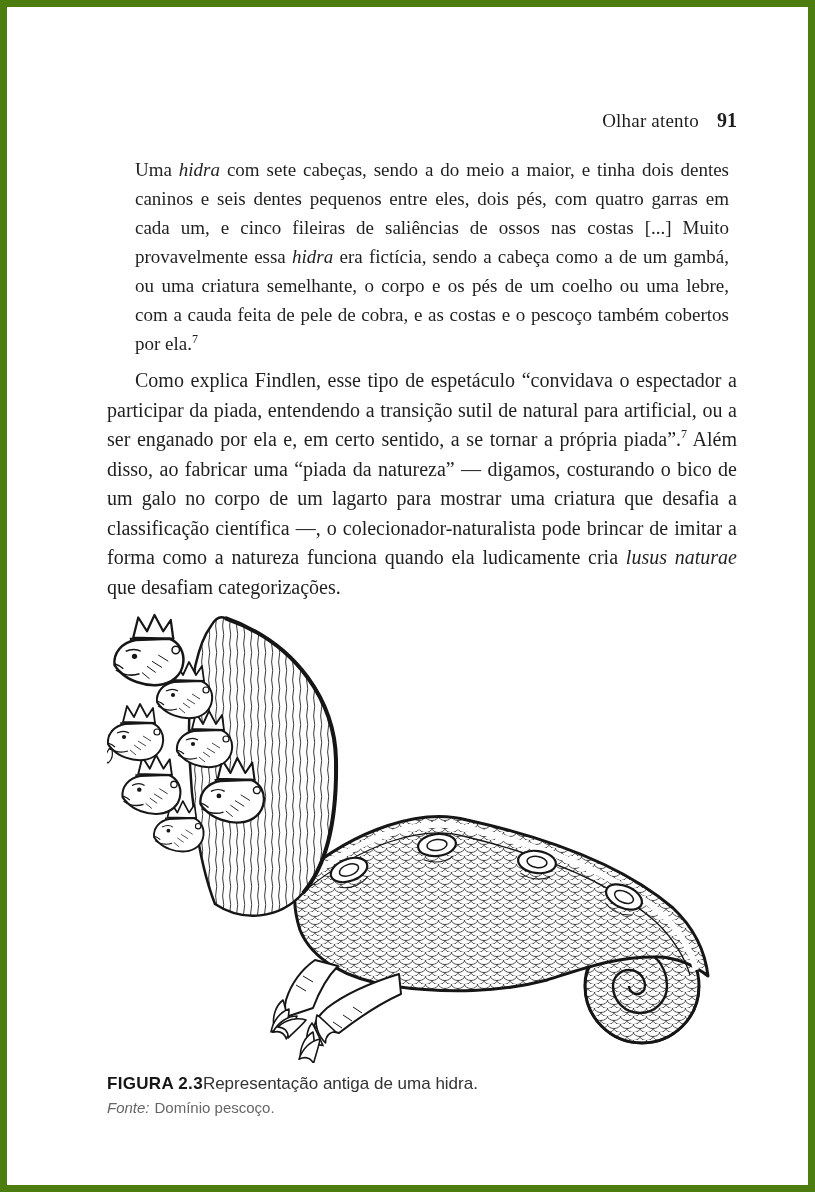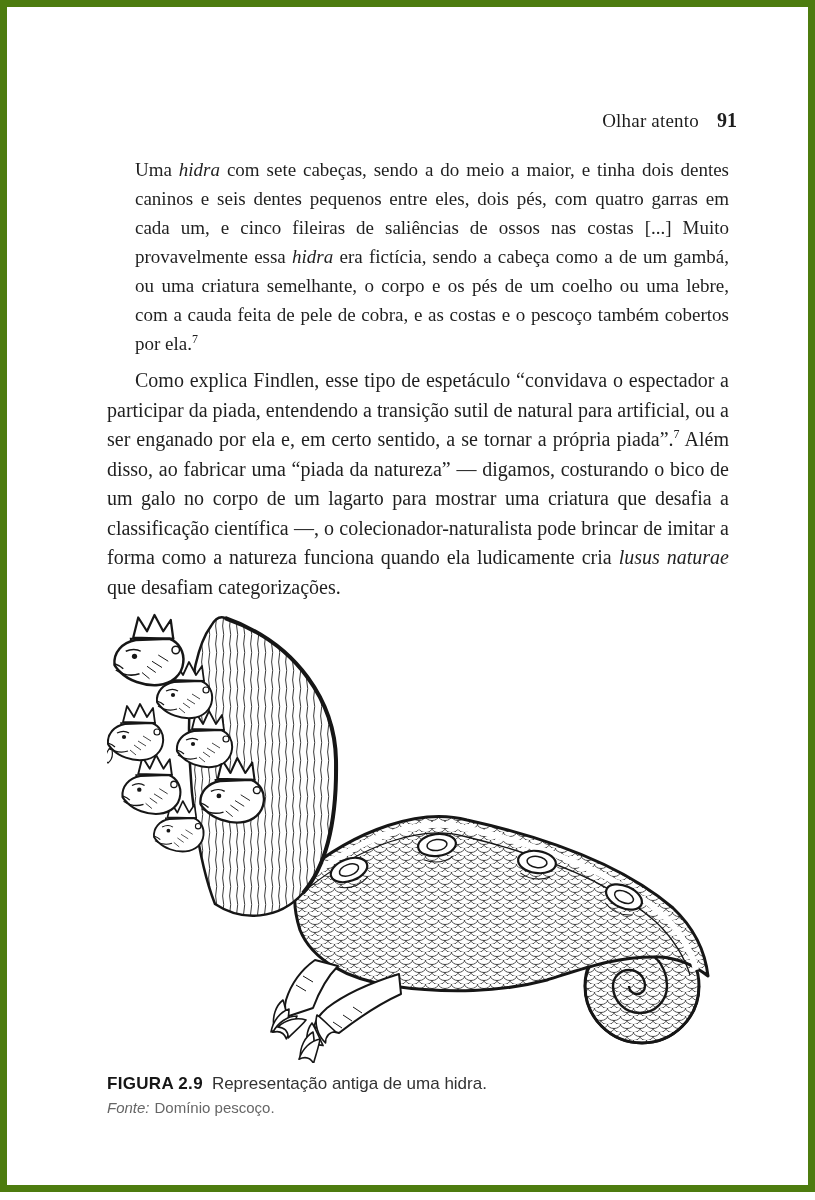--- a/index.html
+++ b/index.html
@@ -13,30 +13,30 @@
     text-align:right;font-size:19px;line-height:1;color:#1d1d1d;
   }
   .running-head .rt{margin-right:18px;letter-spacing:0.2px;}
   .running-head .pn{font-weight:bold;font-size:20px;}
   .content{position:absolute;top:0;left:100px;width:630px;padding-top:148px;}
   blockquote.quote{
     margin:0 8px 0 28px;font-size:19px;line-height:29px;
     text-align:justify;color:#1f1f1f;
   }
   p.body-para{
-    margin:8px 8px 0 0;font-size:20px;line-height:29.5px;
+    margin:8px 0 0 0;font-size:20px;line-height:29.5px;
     text-align:justify;text-indent:28px;color:#1f1f1f;
   }
   sup.fn{font-size:12px;line-height:0;vertical-align:super;}
   figure.fig{margin:6px 0 0 0;padding:0;}
   figure.fig svg{display:block;}
   figcaption{margin-top:10px;font-family:"Liberation Sans",sans-serif;}
   .cap{margin:0;font-size:17px;line-height:22px;color:#333333;}
   .cap strong{color:#161616;letter-spacing:0.3px;}
-  .cap .cap-text{margin-left:9px;}
+  .cap .cap-text{}
   .src{margin:3px 0 0 0;font-size:15px;line-height:20px;color:#666666;}
   .src em{font-style:italic;}
   .src .src-text{margin-left:5px;}
 </style>
 </head>
 <body>
 
 <div class="sheet">
 
   <header class="running-head">
@@ -120,19 +120,19 @@
           <use href="#hd" xlink:href="#hd" transform="translate(80,94)"></use>
           <use href="#hd" xlink:href="#hd" transform="translate(74,229) scale(0.9)"></use>
           <use href="#hd" xlink:href="#hd" transform="translate(47,189) scale(1.05)"></use>
           <use href="#hd" xlink:href="#hd" transform="translate(31,136)"></use>
           <path d="M2,141 C-2,147 -3,152 1,155 C5,152 6,147 5,142 Z" fill="#ffffff" stroke="#161616" stroke-width="1.2"></path>
           <use href="#hd" xlink:href="#hd" transform="translate(45,57) scale(1.25)"></use>
         </g>
       </svg>
 
       <figcaption>
-        <p class="cap"><strong>FIGURA 2.9</strong><span class="cap-text">Representação antiga de uma hidra.</span></p>
+        <p class="cap"><strong>FIGURA 2.3</strong><span class="cap-text">Representação antiga de uma hidra.</span></p>
         <p class="src"><em>Fonte:</em><span class="src-text">Domínio pescoço.</span></p>
       </figcaption>
     </figure>
 
   </div>
 </div>
 
 </body></html>

